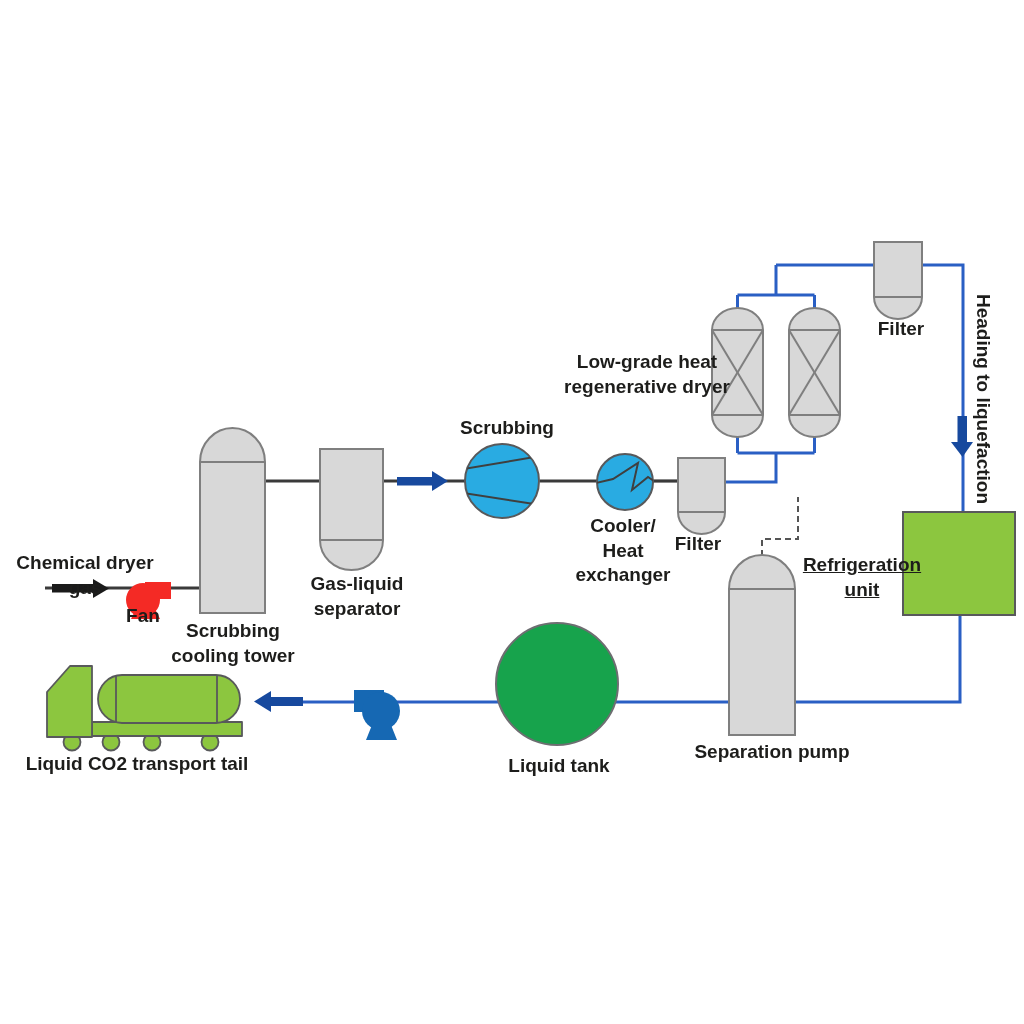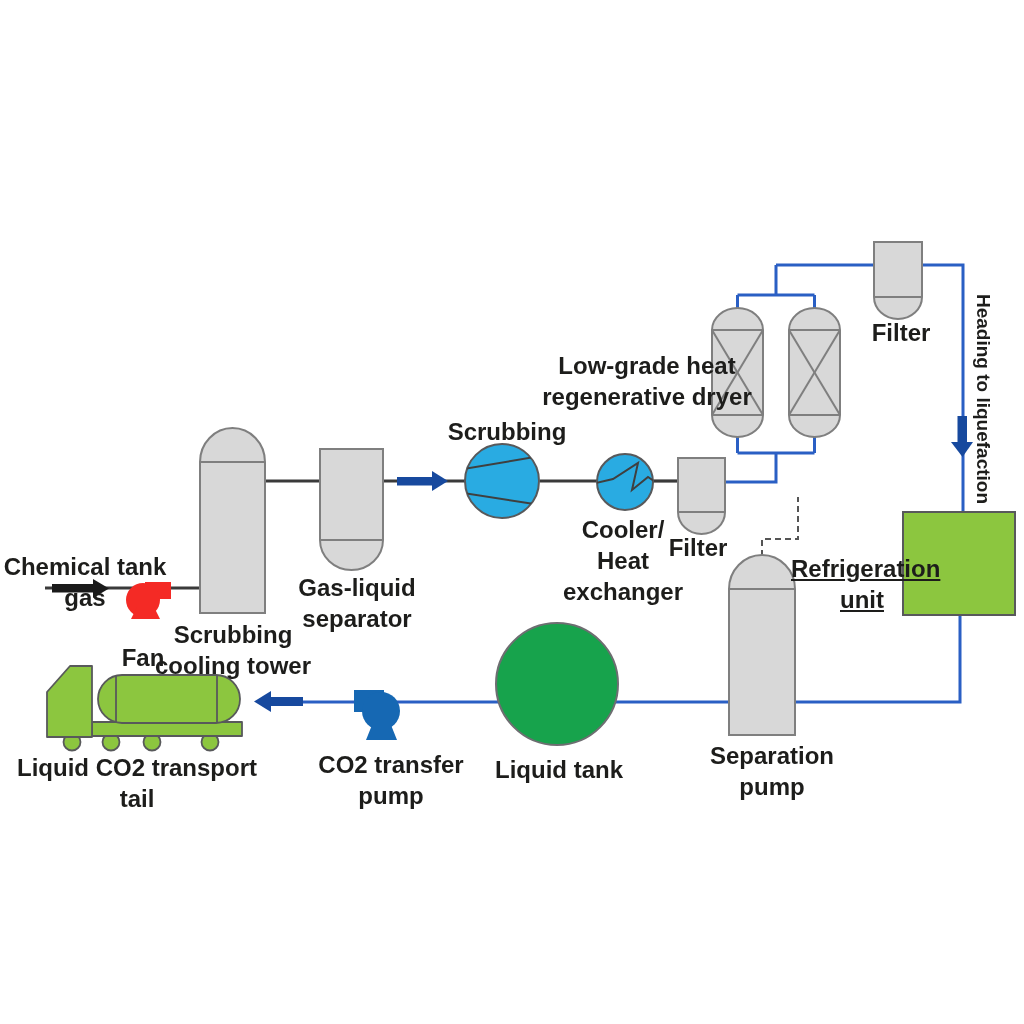--- a/index.html
+++ b/index.html
@@ -3,21 +3,21 @@
 <meta charset="utf-8">
 <style>
   html,body{margin:0;padding:0;background:#ffffff;}
   #stage{
     position:relative;width:1024px;height:1024px;background:#ffffff;overflow:hidden;
     font-family:"Liberation Sans","DejaVu Sans",sans-serif;
   }
   #flow-svg{position:absolute;left:0;top:0;}
   .lbl{
     position:absolute;
-    font-weight:700;font-size:24px;line-height:1.3;color:#1d1d1b;
+    font-weight:700;font-size:19px;line-height:1.3;color:#1d1d1b;
     text-align:center;white-space:pre-line;
   }
   .lbl-vert{
     position:absolute;
     font-weight:700;font-size:19px;color:#1d1d1b;
     writing-mode:vertical-rl;white-space:nowrap;
   }
 </style>
 </head>
 <body>
@@ -148,35 +148,34 @@
     <g fill="#17499e">
       <rect x="957.5" y="416" width="9.5" height="26"></rect>
       <polygon points="951,442 973,442 962.5,457"></polygon>
     </g>
     <g fill="#17499e">
       <rect x="270" y="697" width="33" height="9"></rect>
       <polygon points="271,691 271,712 254,701.5"></polygon>
     </g>
   </svg>
 
-  <div class="lbl" style="left:2px;  top:551px; width:166px;">Chemical tank gas</div>
-  <div class="lbl" style="left:112px;top:642px; width:62px;">Fan</div>
+  <div class="lbl" style="left:2px;  top:551px; width:166px;">Chemical dryer gas</div>
+  <div class="lbl" style="left:112px;top:604px; width:62px;">Fan</div>
   <div class="lbl" style="left:277px;top:572px; width:160px;">Gas-liquid
 separator</div>
   <div class="lbl" style="left:145px;top:619px; width:176px;">Scrubbing
 cooling tower</div>
   <div class="lbl" style="left:427px;top:416px; width:160px;">Scrubbing</div>
   <div class="lbl" style="left:552px;top:514px; width:142px;">Cooler/
 Heat
 exchanger</div>
   <div class="lbl" style="left:658px;top:532px; width:80px;">Filter</div>
   <div class="lbl" style="left:536px;top:350px; width:222px;">Low-grade heat
 regenerative dryer</div>
   <div class="lbl" style="left:861px;top:317px; width:80px;">Filter</div>
   <div class="lbl" style="left:791px;top:553px; width:142px;text-decoration:underline;">Refrigeration
 unit</div>
   <div class="lbl" style="left:681px;top:740px; width:182px;">Separation pump</div>
   <div class="lbl" style="left:488px;top:754px; width:142px;">Liquid tank</div>
-  <div class="lbl" style="left:300px;top:749px; width:182px;">CO2 transfer pump</div>
   <div class="lbl" style="left:14px; top:752px; width:246px;">Liquid CO2 transport tail</div>
   <div class="lbl-vert" style="left:972px;top:294px;">Heading to liquefaction</div>
 
 </div>
 
 </body></html>

